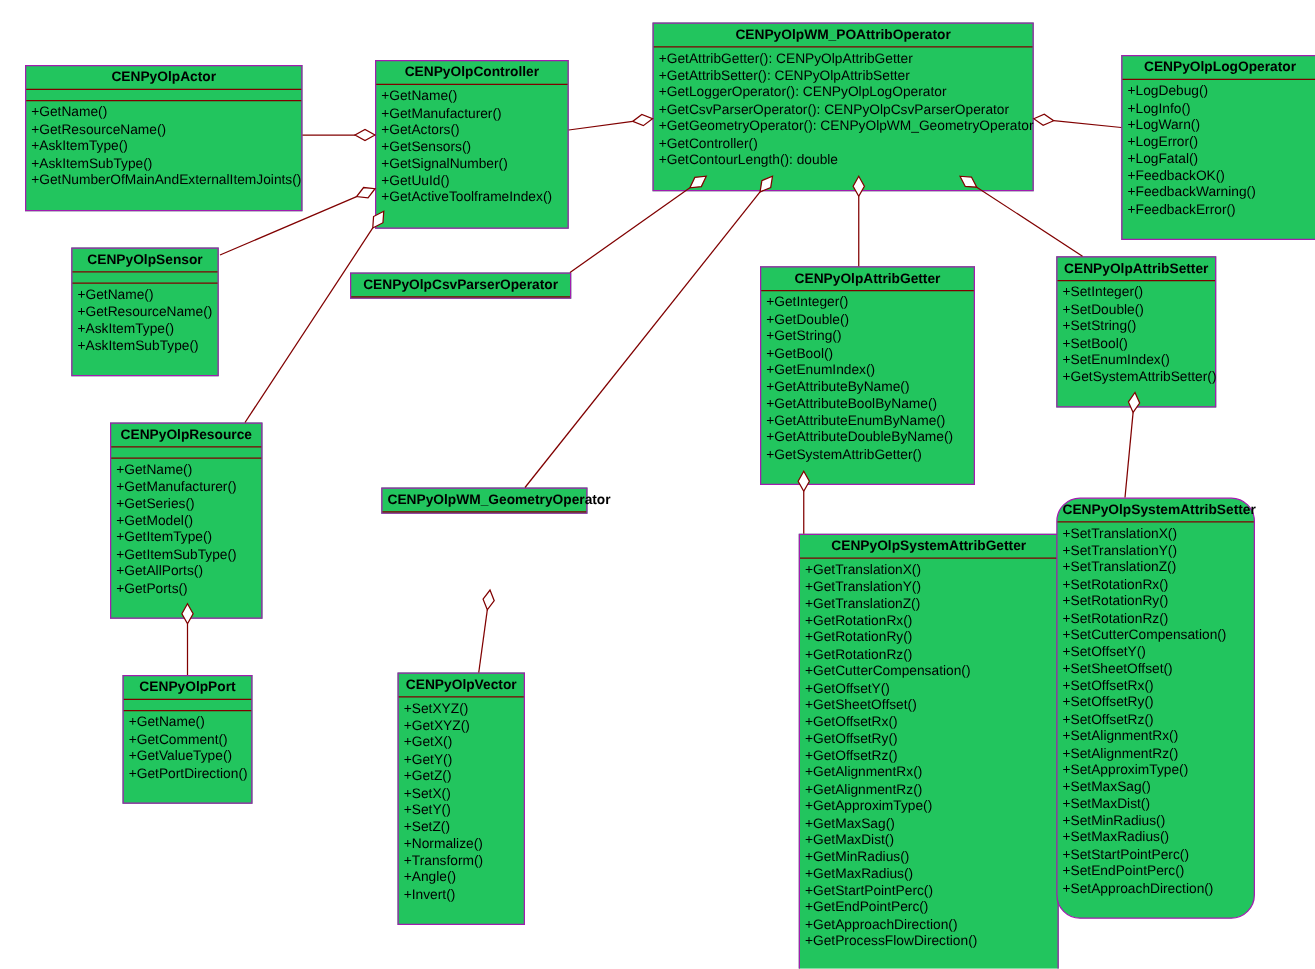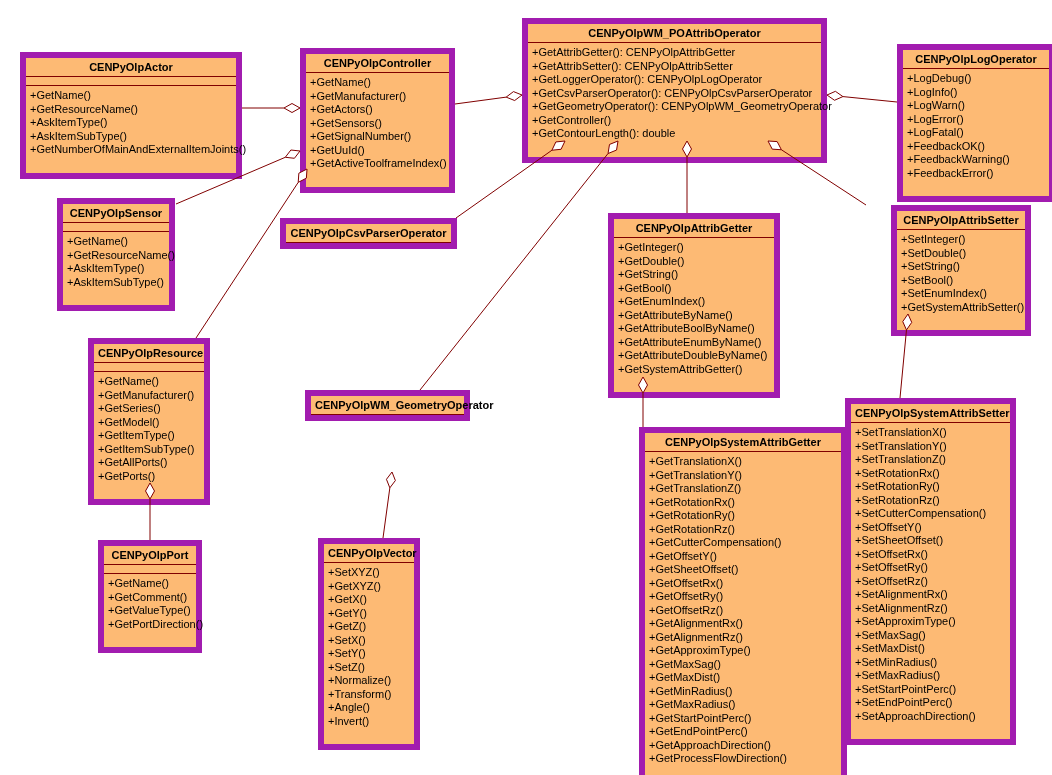--- a/index.html
+++ b/index.html
@@ -9,22 +9,22 @@
     background:#ffffff;
     font-family:"Liberation Sans",sans-serif;
     overflow:hidden;
   }
   #connector-layer{
     position:absolute;left:0;top:0;width:1052px;height:775px;
     pointer-events:none;z-index:2;
   }
   .uml-class{
     position:absolute;
-    background:#fdba74;
-    border:6px solid #a21caf;
+    background:#22c55e;
+    border:1px solid #a21caf;
     box-sizing:border-box;
     color:#000;
     z-index:1;
   }
   .uml-title{
     font-size:11px;font-weight:bold;text-align:center;
     padding:3px 4px;border-bottom:1px solid #800000;
     white-space:nowrap;
   }
   .uml-attrs{
@@ -164,21 +164,21 @@
         <div class="uml-method">+GetString()</div>
         <div class="uml-method">+GetBool()</div>
         <div class="uml-method">+GetEnumIndex()</div>
         <div class="uml-method">+GetAttributeByName()</div>
         <div class="uml-method">+GetAttributeBoolByName()</div>
         <div class="uml-method">+GetAttributeEnumByName()</div>
         <div class="uml-method">+GetAttributeDoubleByName()</div>
         <div class="uml-method">+GetSystemAttribGetter()</div>
       </div>
     </div>
-    <div class="uml-class" style="left: 845px; top: 205px; width: 140px; margin-left: 46px;">
+    <div class="uml-class" style="left: 845px; top: 205px; width: 128px;">
       <div class="uml-title">CENPyOlpAttribSetter</div>
       <div class="uml-methods">
         <div class="uml-method">+SetInteger()</div>
         <div class="uml-method">+SetDouble()</div>
         <div class="uml-method">+SetString()</div>
         <div class="uml-method">+SetBool()</div>
         <div class="uml-method">+SetEnumIndex()</div>
         <div class="uml-method">+GetSystemAttribSetter()</div>
       </div>
     </div>
@@ -220,21 +220,21 @@
         <div class="uml-method">+GetMaxSag()</div>
         <div class="uml-method">+GetMaxDist()</div>
         <div class="uml-method">+GetMinRadius()</div>
         <div class="uml-method">+GetMaxRadius()</div>
         <div class="uml-method">+GetStartPointPerc()</div>
         <div class="uml-method">+GetEndPointPerc()</div>
         <div class="uml-method">+GetApproachDirection()</div>
         <div class="uml-method">+GetProcessFlowDirection()</div>
       </div>
     </div>
-    <div class="uml-class" style="left: 845px; top: 398px; width: 171px;">
+    <div class="uml-class" style="left: 845px; top: 398px; width: 159px; border-radius: 19px;">
       <div class="uml-title">CENPyOlpSystemAttribSetter</div>
       <div class="uml-methods">
         <div class="uml-method">+SetTranslationX()</div>
         <div class="uml-method">+SetTranslationY()</div>
         <div class="uml-method">+SetTranslationZ()</div>
         <div class="uml-method">+SetRotationRx()</div>
         <div class="uml-method">+SetRotationRy()</div>
         <div class="uml-method">+SetRotationRz()</div>
         <div class="uml-method">+SetCutterCompensation()</div>
         <div class="uml-method">+SetOffsetY()</div>

